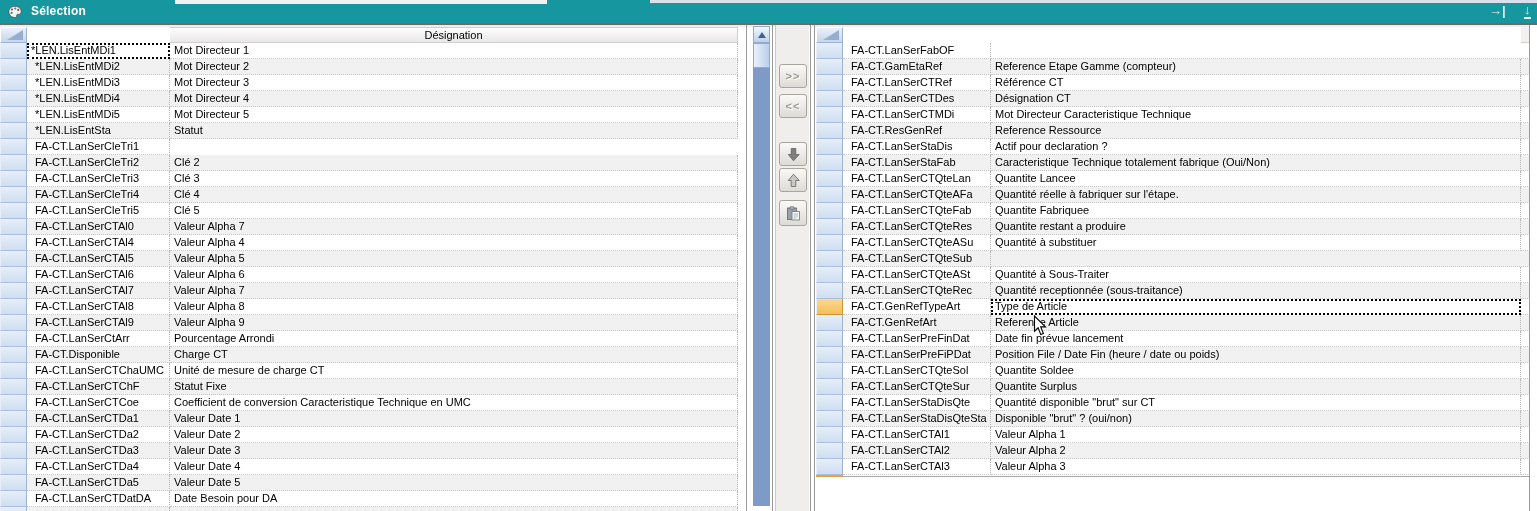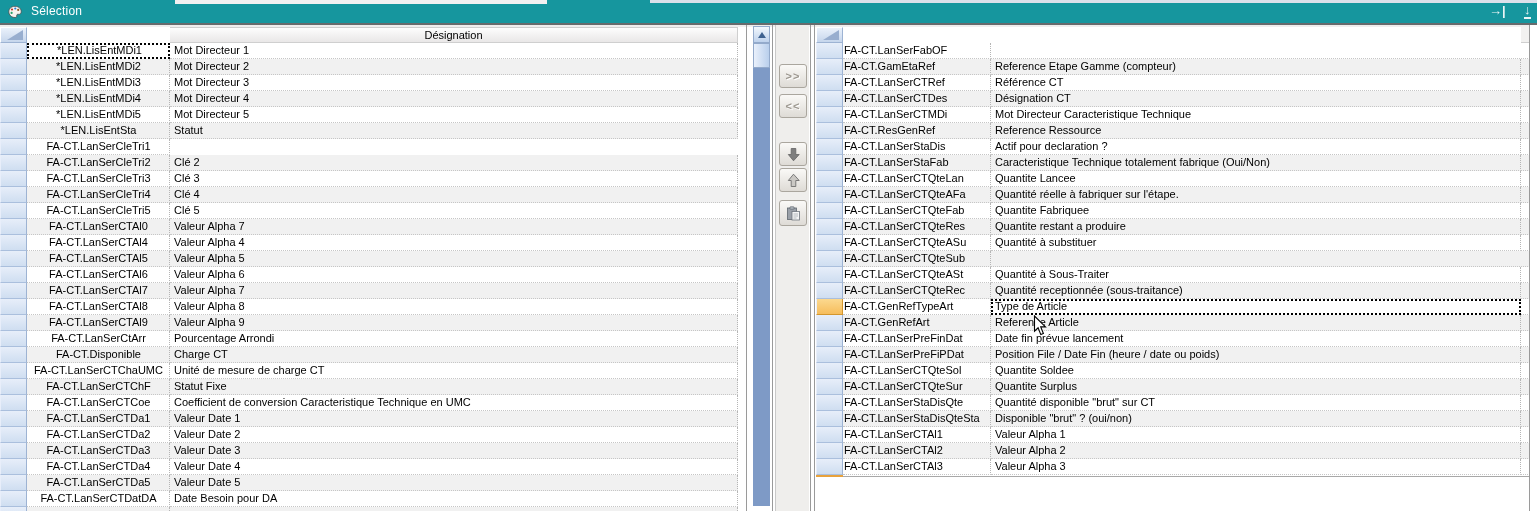--- a/index.html
+++ b/index.html
@@ -5,21 +5,21 @@
   html,body{margin:0;padding:0;}
   body{width:1537px;height:511px;position:relative;overflow:hidden;background:#fff;
        font-family:"Liberation Sans", sans-serif;font-size:11px;color:#000;}
 
   
   .titlebar{position:absolute;left:0;top:0;width:1537px;height:23px;background:var(--c-titlebar,#16969e);}
   .strip{position:absolute;}
   .stripL{left:175px;top:0;width:372px;height:4px;background:#f2f0f1;}
   .stripR{left:650px;top:0;width:887px;height:3px;background:#dbe0ea;}
   .palette-ico{position:absolute;left:8px;top:5px;}
-  .title-text{position:absolute;left:31px;top:4px;color:#fff;font-size:12px;font-weight:normal;letter-spacing:.2px;}
+  .title-text{position:absolute;left:31px;top:4px;color:#fff;font-size:12px;font-weight:bold;letter-spacing:.2px;}
   .tbc{position:absolute;top:3px;color:#e9f4f5;font-size:13px;font-weight:bold;cursor:default;}
   .tbc1{left:1489px;}
   .tbc2{left:1524px;border-bottom:2px solid #e9f4f5;line-height:14px;}
   .hline-dark{position:absolute;left:0;top:23px;width:1537px;height:2px;background:#676b6d;}
   .hline-light{position:absolute;left:0;top:25px;width:1530px;height:2px;background:#efeeee;}
 
   
   .grid{position:absolute;top:27px;overflow:hidden;}
   .ltable{left:0;width:738px;height:484px;}
   .rtable{left:816px;width:714px;height:448px;}
@@ -34,22 +34,22 @@
               border:1px solid #e2a23c;margin-top:40px;}
   .ltable .href{width:143px;}
   .ltable .hdes{flex:1;background:linear-gradient(#fdfdfd,#e9e7e7);border:1px solid #cfcfcf;border-left:none;}
   .rtable .href{width:148px;}
   .rtable .hdes{width:530px;border-left:none;}
   .hfill{flex:1;background:#f2f1f0;border-bottom:1px solid #cfcfcf;}
 
   .trow{display:flex;height:16px;}
   .trow .rowhead{width:27px;background:linear-gradient(#e7eef9,var(--c-row_header_blue,#cfdef1));
                  border-right:1px solid #9db3d3;border-bottom:1px solid #aabfdd;border-left:1px solid #e8eefa;}
-  .trow .c-ref{padding-left:1px;border-right:1px dotted #b5b5b5;border-bottom:1px dotted #c6c6c6;background:#fff;}
-  .ltable .c-ref{width:143px;text-align:center;}
+  .trow .c-ref{padding-left:8px;border-right:1px dotted #b5b5b5;border-bottom:1px dotted #c6c6c6;background:#fff;}
+  .ltable .c-ref{width:143px;}
   .rtable .c-ref{width:148px;}
   .trow .c-des{padding-left:4px;border-right:1px dotted #b5b5b5;border-bottom:1px dotted #c6c6c6;background:#fff;}
   .ltable .c-des{flex:1;}
   .rtable .c-des{width:530px;}
   .trow .c-fill{flex:1;border-bottom:1px dotted #c6c6c6;background:#fff;}
   .trow.alt .c-ref,.trow.alt .c-des,.trow.alt .c-fill{background:#f1f1f1;}
   .cell.sel{border:2px dotted var(--c-selection_border,#000);padding-left:2px;line-height:11px;}
   .rowhead.selhead{background:linear-gradient(#fcd98f,#f6bd5c);border-right:1px solid #d3962e;border-bottom:1px solid #d3962e;}
 
   

